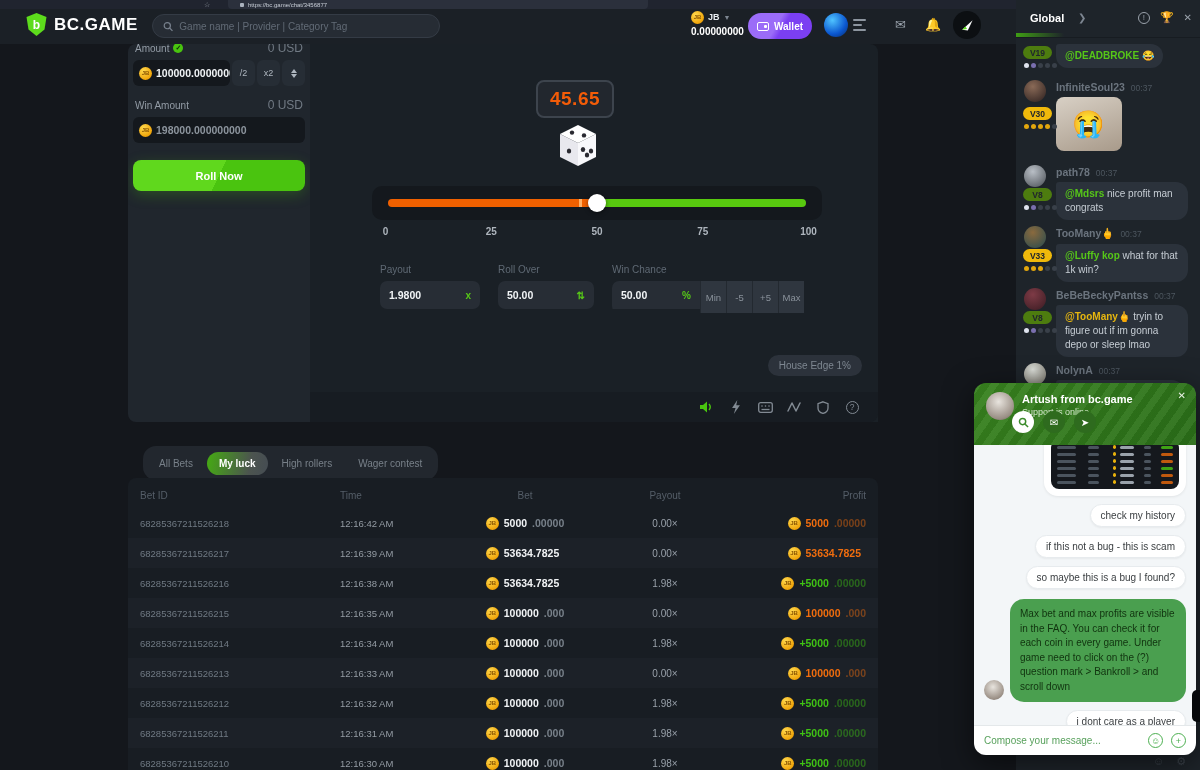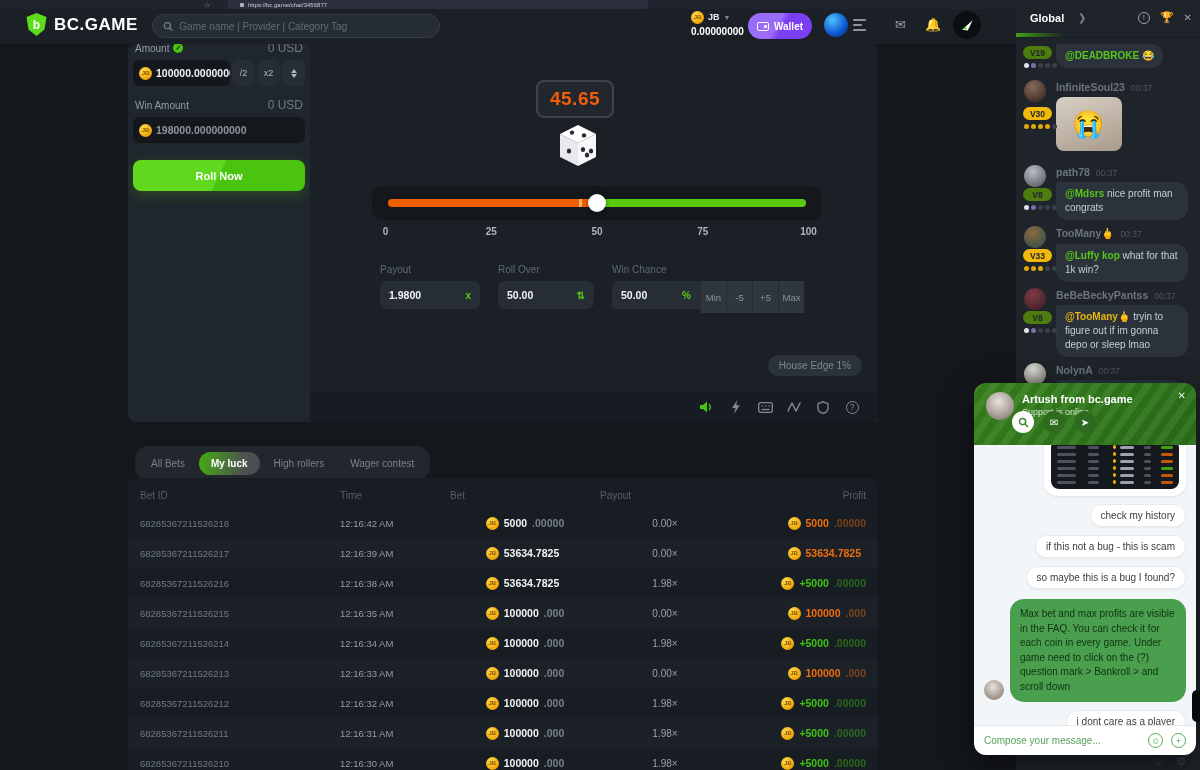--- a/index.html
+++ b/index.html
@@ -71,40 +71,40 @@
   .ctl-input{height:28px;background:#272d35;border-radius:7px;display:flex;align-items:center;padding:0 9px;justify-content:space-between}
   .ctl-input .v{color:#f1f4f6;font-size:10.5px;font-weight:bold}
   .suffix{color:#56c718;font-size:10px;font-weight:bold}
   .seg{width:26px;height:32px;background:#2f363f;border-left:1px solid #232930;color:#8a929b;font-size:9.5px;display:flex;align-items:center;justify-content:center;border-top:none;border-bottom:none;border-right:none;cursor:pointer;font-family:"Liberation Sans",sans-serif}
   #house-pill{position:absolute;right:16px;top:311px;background:#2c323b;border-radius:12px;padding:5px 11px;color:#7e8791;font-size:10px}
   #game-toolbar{position:absolute;left:0;top:348px;width:568px;height:30px;background:#171c22;border-radius:0 0 8px 0;display:flex;align-items:center;justify-content:flex-end;gap:13px;padding-right:18px}
   .tb-icon{width:16px;height:16px;display:flex;align-items:center;justify-content:center;color:#828a93;font-size:11px;cursor:pointer}
   .qmark{width:13px;height:13px;border:1.3px solid #828a93;border-radius:50%;font-size:8.5px;display:flex;align-items:center;justify-content:center}
 
   
-  #tabs-bar{position:absolute;left:135px;top:446px;height:34px;background:#22272e;border-radius:13px;display:inline-flex;align-items:center;padding:0 4px;gap:2px}
+  #tabs-bar{position:absolute;left:143px;top:446px;height:34px;background:#22272e;border-radius:13px;display:inline-flex;align-items:center;padding:0 4px;gap:2px}
   .tab{padding:0 12px;height:23px;display:flex;align-items:center;color:#788089;font-size:10px;cursor:pointer;border-radius:13px;white-space:nowrap}
   .tab.active{background:linear-gradient(100deg,#45ab12,#4c544f 70%,#454c53);color:#fff;font-weight:bold}
   #bets-table{position:absolute;left:128px;top:478px;width:750px;height:292px;background:#181d23;border-radius:8px 8px 0 0;overflow:hidden}
   .trow{display:grid;grid-template-columns:200px 110px 150px 130px 1fr;align-items:center;height:30px;padding:0 12px}
   .trow.head{height:26px;margin-top:4px}
   .trow.head span{color:#555e68;font-size:10px}
   .trow:nth-child(odd):not(.head){background:#1c2128}
   .c-id{color:#6f7983;font-size:9.5px}
   .c-time{color:#949ca4;font-size:9.5px}
   .c-bet{display:flex;align-items:center;justify-content:center;gap:5px}
   .c-bet b{color:#f2f4f6;font-size:10.5px}
   .c-bet .dec{color:#78818a;font-weight:bold;font-size:10.5px}
   .c-pay{text-align:center;color:#99a1aa;font-size:10px}
   .c-profit{display:flex;align-items:center;justify-content:flex-end;gap:5px;font-size:10.5px;font-weight:bold}
   .c-profit.loss .main{color:#f06d0e}
   .c-profit.loss .dec{color:rgba(240,109,14,.45)}
   .c-profit.win .main{color:#3fc214}
   .c-profit.win .dec{color:rgba(63,194,20,.45)}
-  .col-r{text-align:right}.col-c{text-align:left}
+  .col-r{text-align:right}.col-c{text-align:center}
 
   
   #chat-panel{position:absolute;left:1016px;top:0;width:184px;height:770px;background:#1e242a}
   #chat-head{position:relative;height:38px;border-bottom:1px solid #171c21}
   #chat-tab{position:absolute;left:14px;top:12px;color:#fff;font-size:11px;font-weight:bold}
   #tab-underline{position:absolute;left:0;top:33px;width:48px;height:4px;background:linear-gradient(90deg,#3f9e14,rgba(63,158,20,0))}
   #chat-arrow{position:absolute;left:62px;top:12px;color:#7d8691;font-size:10px;cursor:pointer}
   .chat-head-icons{position:absolute;right:8px;top:11px;display:flex;gap:10px;align-items:center}
   .imark{width:12px;height:12px;border:1.2px solid #9aa2ab;border-radius:50%;color:#9aa2ab;font-size:8px;display:flex;align-items:center;justify-content:center}
   #chat-msgs{position:relative;padding:6px 8px 0 4px}

